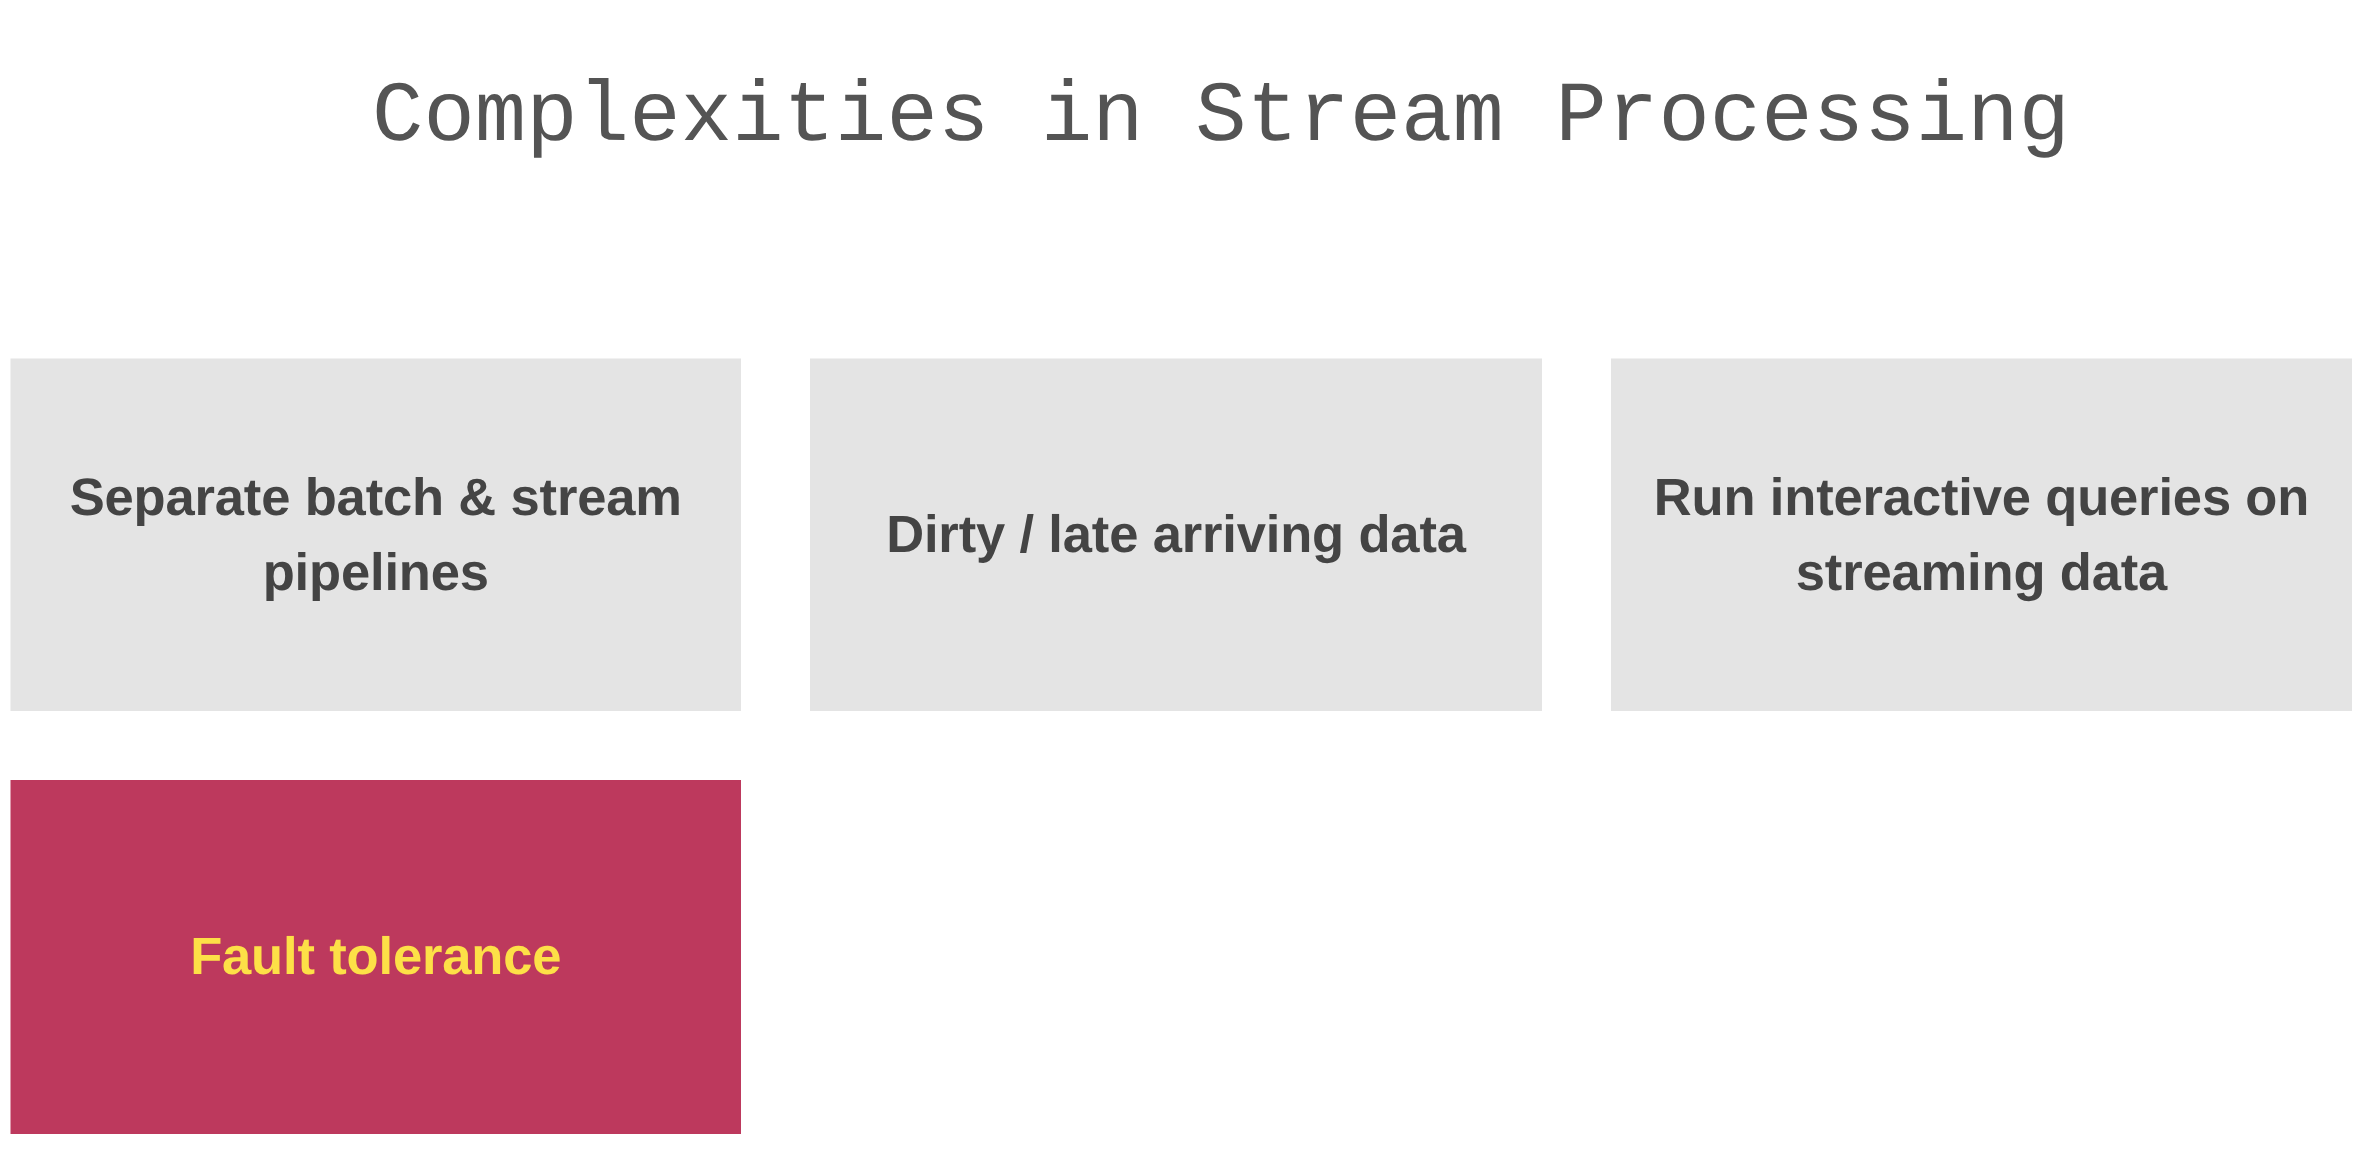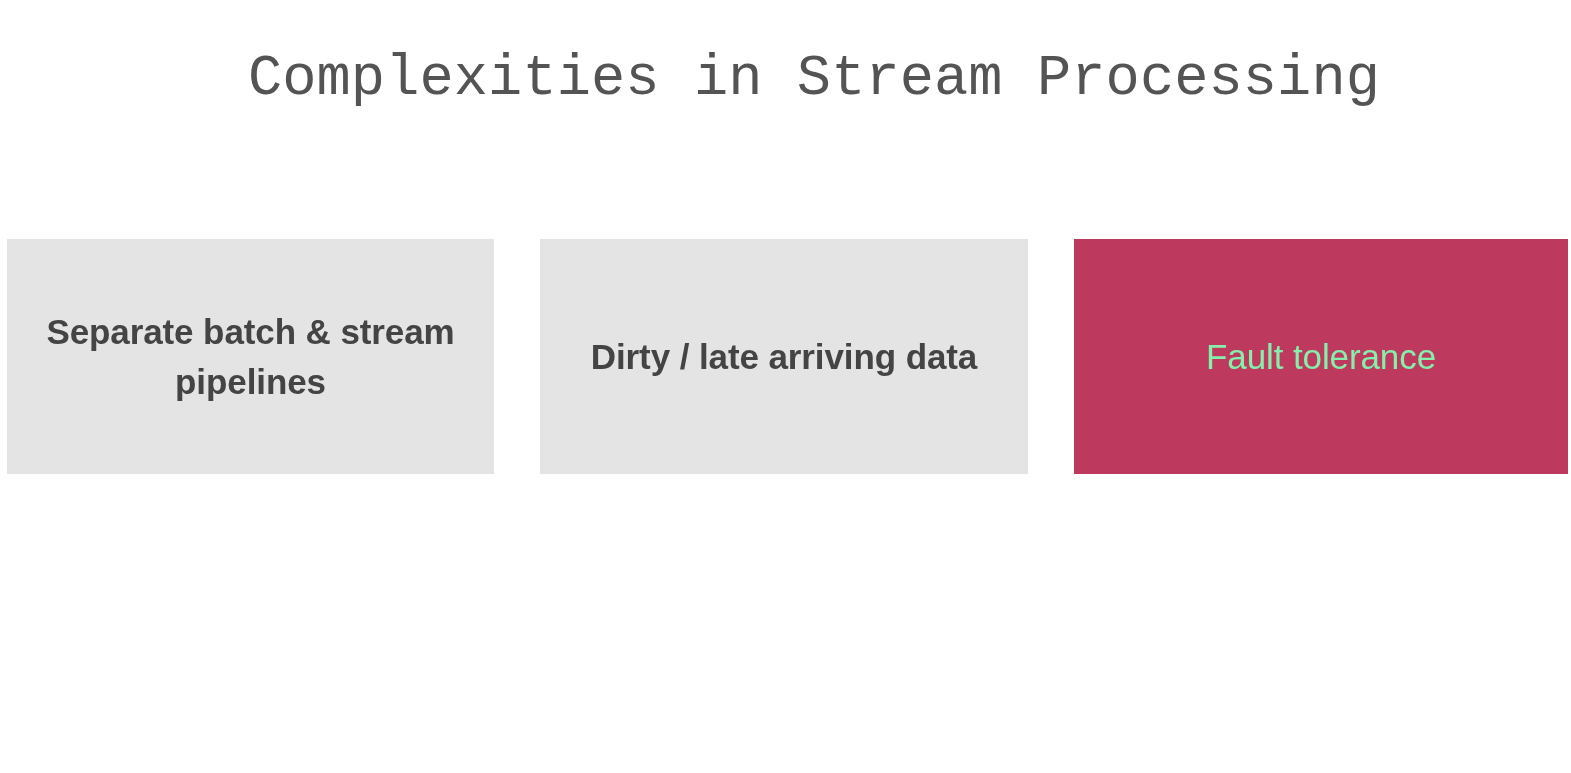--- a/index.html
+++ b/index.html
@@ -63,22 +63,22 @@
     color: #444444;
     font-family: "Liberation Sans", "DejaVu Sans", sans-serif;
     font-size: 35px;
     font-weight: bold;
     line-height: 1.42;
     letter-spacing: -0.1px;
   }
 
   .grid-cell.highlight {
     background: #bd395d;
-    color: #86efac;
-    font-weight: normal;
+    color: #fde047;
+    font-weight: bold;
   }
 
   .cell-text {
     display: block;
     max-width: 100%;
   }
 </style>
 </head>
 <body>
 
@@ -90,20 +90,23 @@
 
     <div class="grid-cell">
       <span class="cell-text">Separate batch &amp; stream pipelines</span>
     </div>
 
 
     <div class="grid-cell">
       <span class="cell-text">Dirty / late arriving data</span>
     </div>
 
+    <div class="grid-cell">
+      <span class="cell-text">Run interactive queries on streaming data</span>
+    </div>
 
 
     <div class="grid-cell highlight">
       <span class="cell-text">Fault tolerance</span>
     </div>
 
   </div>
 </div>
 
 </body></html>

